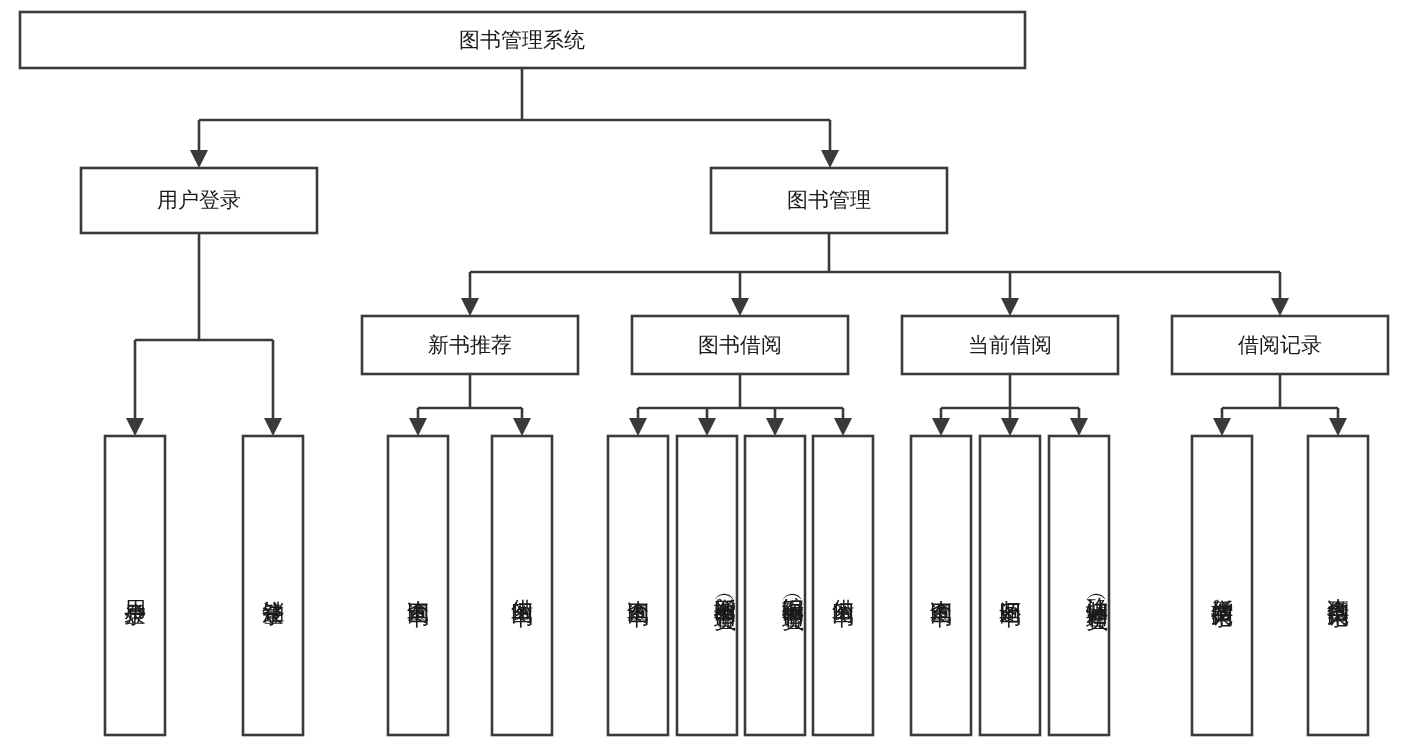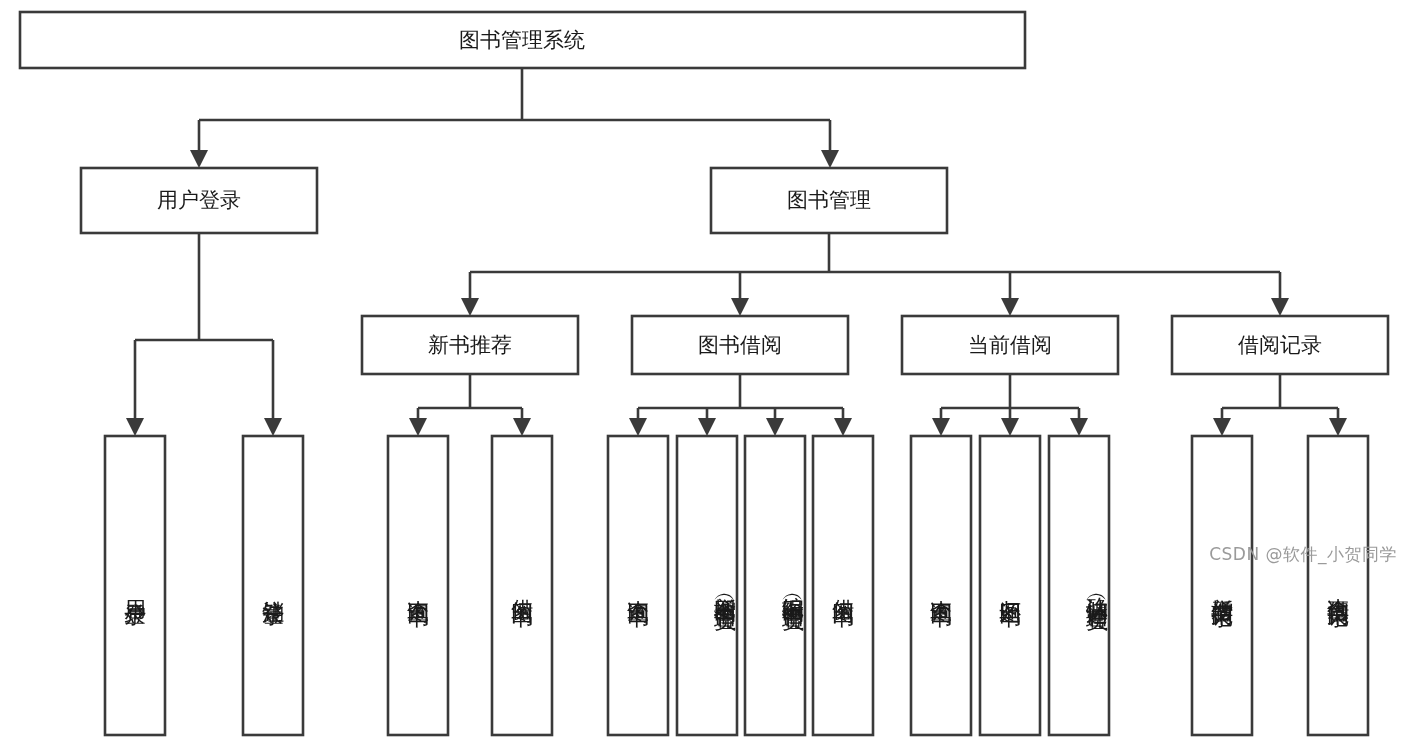--- a/index.html
+++ b/index.html
@@ -198,14 +198,13 @@
   <div class="leaf-label" style="left:745px; top:443px; width:60px; height:289px;">编辑图书（管理员）</div>
   <div class="leaf-label center-v" style="left:813px; top:441px; width:60px; height:289px;">借阅图书</div>
 
   <div class="leaf-label center-v" style="left:911px; top:441px; width:60px; height:289px;">查询图书</div>
   <div class="leaf-label center-v" style="left:980px; top:441px; width:60px; height:289px;">归还图书</div>
   <div class="leaf-label" style="left:1049px; top:443px; width:60px; height:289px;">确认归还（管理员）</div>
 
   <div class="leaf-label center-v" style="left:1192px; top:441px; width:60px; height:289px;">新增借阅记录</div>
   <div class="leaf-label center-v" style="left:1308px; top:441px; width:60px; height:289px;">查询借阅记录</div>
 
-  <div class="watermark">CSDN @软件_小贺同学</div>
 </div>
 
 </body></html>

